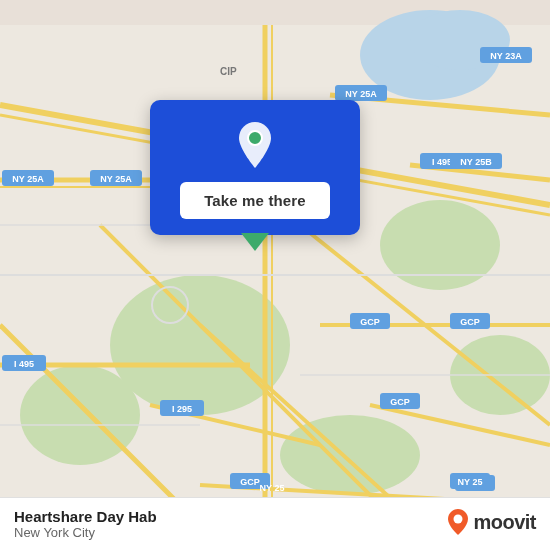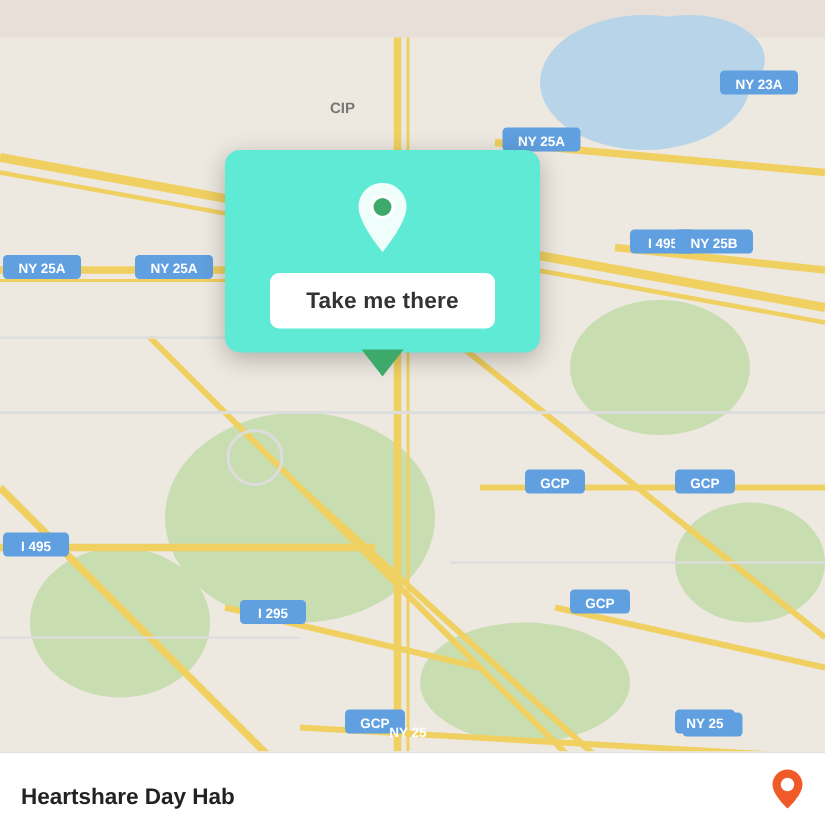--- a/index.html
+++ b/index.html
@@ -26,21 +26,21 @@
       top: 0; left: 0;
       width: 100%; height: 100%;
     }
 
     
     #popup-card {
       position: absolute;
       top: 100px;
       left: 150px;
       width: 210px;
-      background: #5eead4;
+      background: #1d4ed8;
       border-radius: 10px;
       display: flex;
       flex-direction: column;
       align-items: center;
       padding: 18px 20px 16px 20px;
       box-shadow: 0 4px 16px rgba(0,0,0,0.25);
       z-index: 10;
     }
 
     #popup-card::after {
@@ -78,21 +78,21 @@
 
     
     #bottom-bar {
       position: absolute;
       bottom: 0;
       left: 0;
       width: 100%;
       background: white;
       padding: 10px 14px 10px 14px;
       display: flex;
-      align-items: flex-end;
+      align-items: flex-start;
       justify-content: space-between;
       z-index: 20;
       border-top: 1px solid #e0e0e0;
     }
 
     #location-text {
       display: flex;
       flex-direction: column;
     }
 
@@ -243,23 +243,25 @@
         <circle cx="27" cy="20" r="7" fill="#3daa6b" stroke="white" stroke-width="2"></circle>
       </svg>
     </div>
     <button id="take-me-there-btn">Take me there</button>
   </div>
 
 
   <div id="bottom-bar">
     <div id="location-text">
       <span id="location-name">Heartshare Day Hab</span>
+      <span id="location-city">New York City</span>
     </div>
     <div id="moovit-logo">
 
       <svg id="moovit-pin" viewBox="0 0 22 28" xmlns="http://www.w3.org/2000/svg">
         <path d="M11 1 C5.5 1 1 5.5 1 11 C1 18 11 27 11 27 C11 27 21 18 21 11 C21 5.5 16.5 1 11 1 Z" fill="#f05a28"></path>
         <circle cx="11" cy="11" r="4.5" fill="white"></circle>
       </svg>
+      <span id="moovit-text">moovit</span>
     </div>
   </div>
 
 </div>
 
 </body></html>

